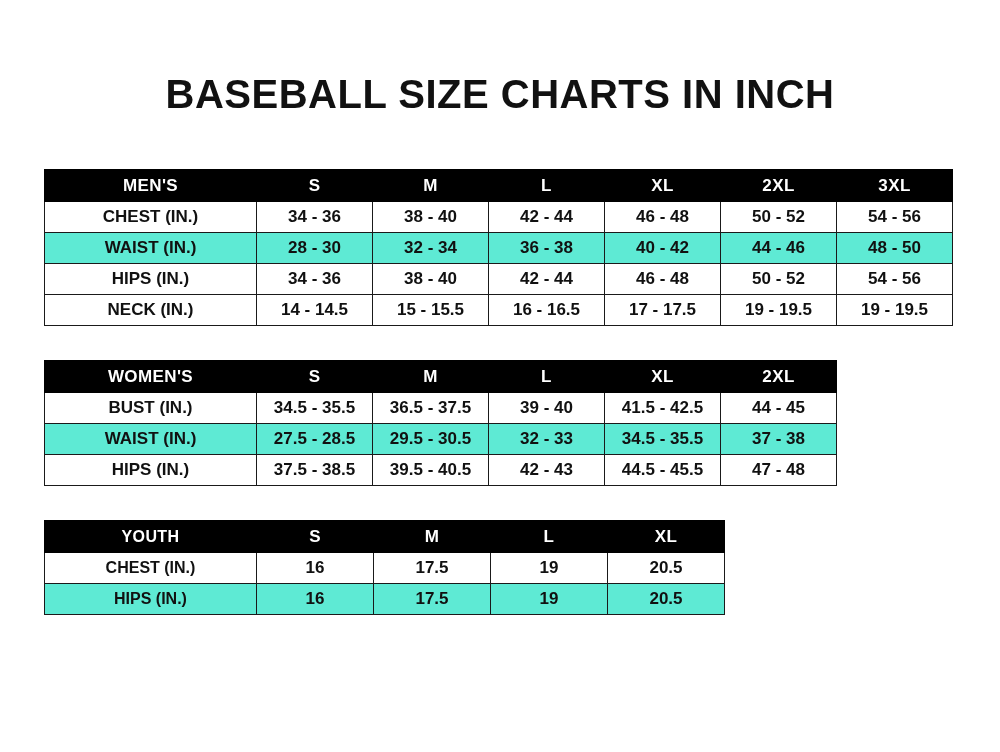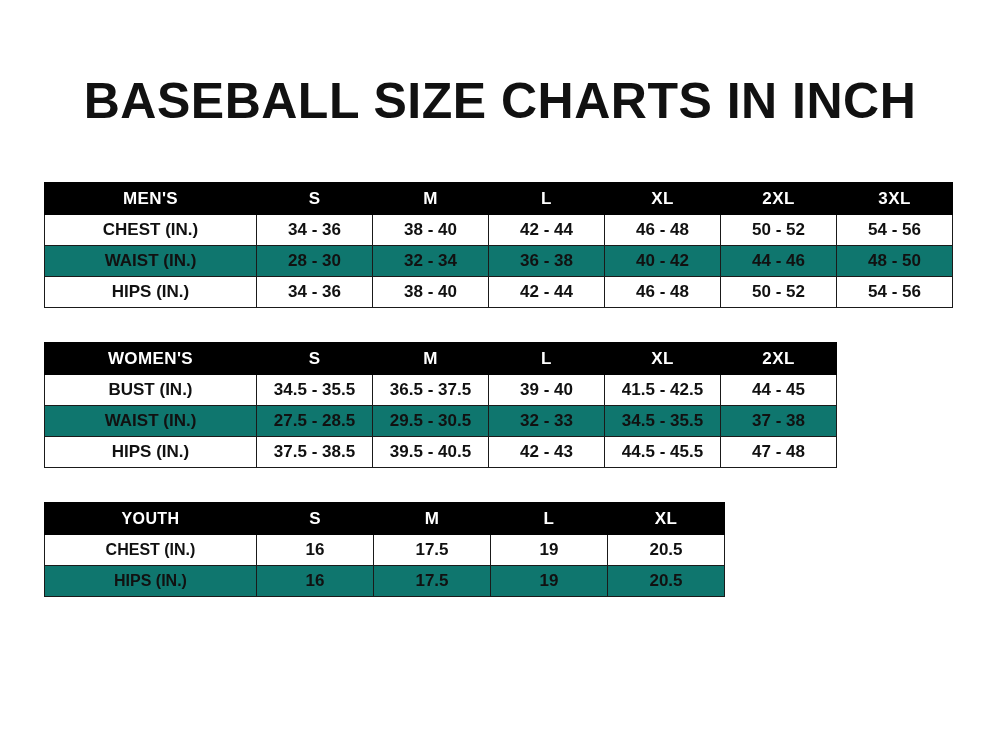--- a/index.html
+++ b/index.html
@@ -15,21 +15,21 @@
     overflow: hidden;
   }
   .page {
     position: relative;
     width: 1000px;
     height: 752px;
     box-sizing: border-box;
   }
   .title {
     text-align: center;
-    font-size: 50px;
+    font-size: 40px;
     font-weight: bold;
     letter-spacing: 0.5px;
     color: #111111;
     padding-top: 72px;
     margin: 0;
   }
   .tables {
     margin-top: 52px;
     padding-left: 44px;
     padding-right: 44px;
@@ -56,21 +56,21 @@
     background: #000000;
     color: #ffffff;
     border: 1px solid #000000;
     height: 32px;
     letter-spacing: 0.4px;
   }
   table.size-table thead td.label-head {
     text-align: center;
   }
   table.size-table tbody tr.alt td {
-    background: #0f766e;
+    background: #5eead4;
   }
   table.size-table tbody td.row-label {
     text-align: center;
   }
   
   .men-table { width: 734px; }
   .men-table col.c-label { width: 212px; }
   .men-table col.c-size { width: 116px; }
 
   .women-table { width: 792px; }
@@ -137,20 +137,29 @@
         </tr>
         <tr>
           <td class="row-label">HIPS (IN.)</td>
           <td>34 - 36</td>
           <td>38 - 40</td>
           <td>42 - 44</td>
           <td>46 - 48</td>
           <td>50 - 52</td>
           <td>54 - 56</td>
         </tr>
+        <tr>
+          <td class="row-label">NECK (IN.)</td>
+          <td>14 - 14.5</td>
+          <td>15 - 15.5</td>
+          <td>16 - 16.5</td>
+          <td>17 - 17.5</td>
+          <td>19 - 19.5</td>
+          <td>19 - 19.5</td>
+        </tr>
       </tbody>
     </table>
 
     <table class="size-table women-table">
       <colgroup>
         <col class="c-label">
           <col class="c-size">
           <col class="c-size">
           <col class="c-size">
           <col class="c-size">

